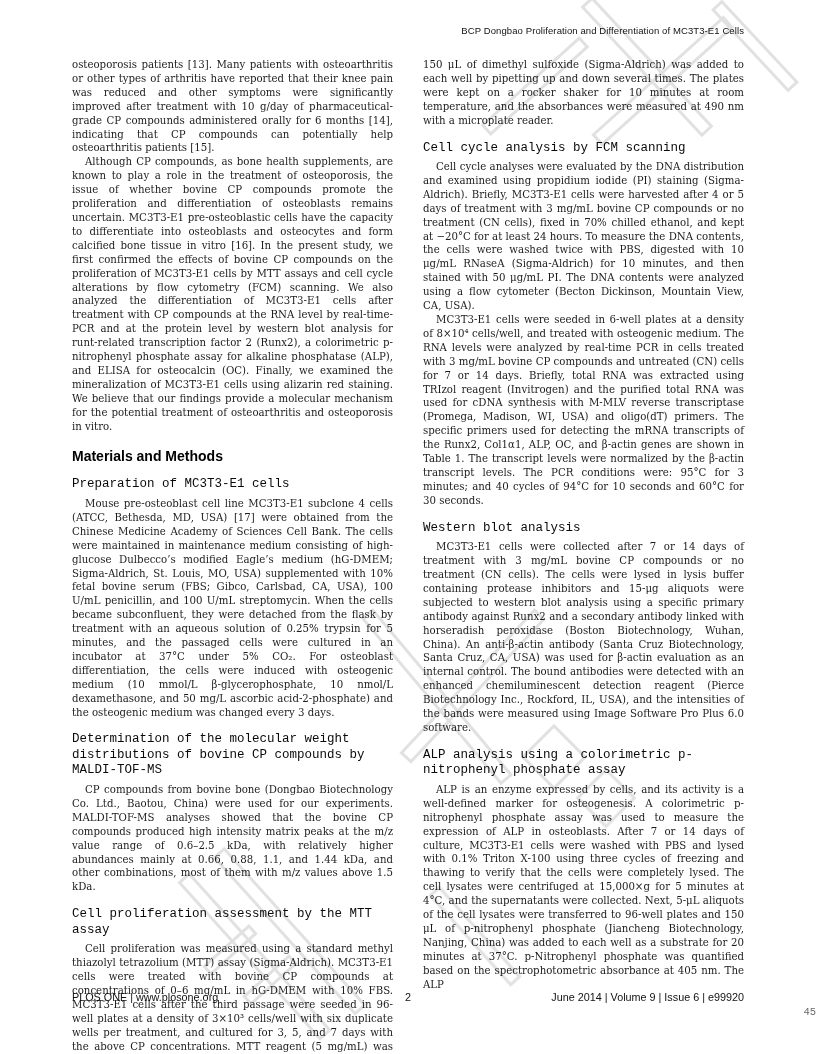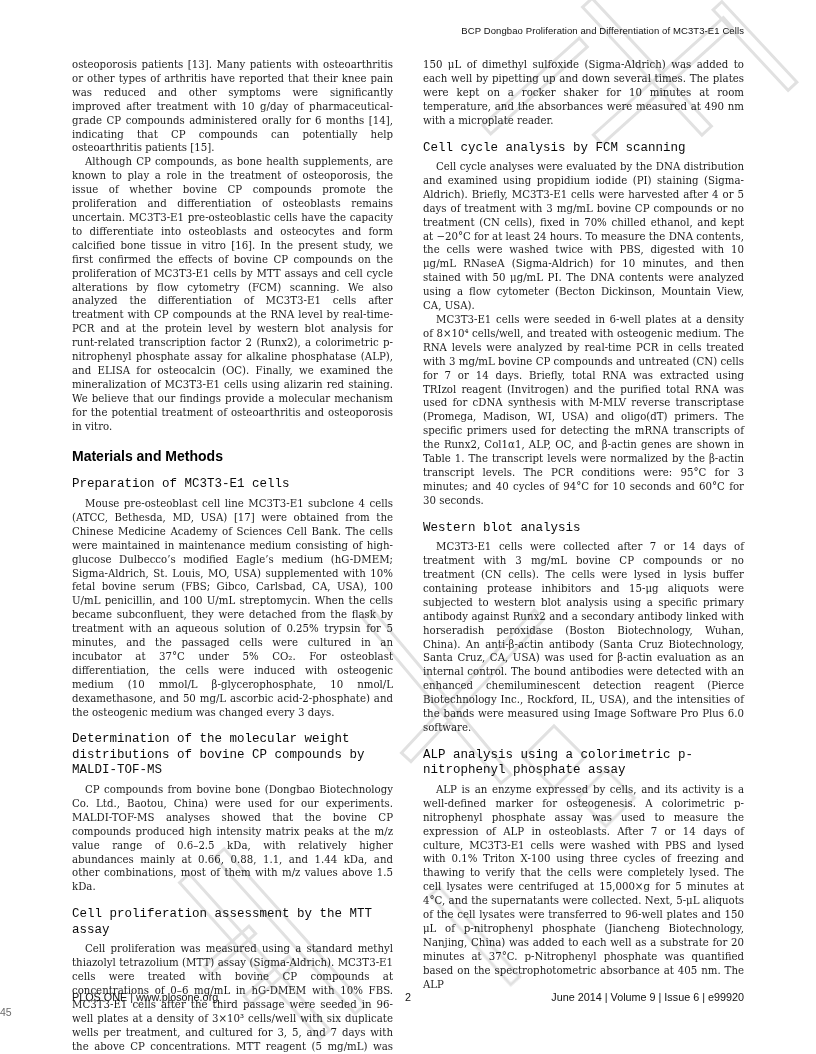--- a/index.html
+++ b/index.html
@@ -74,22 +74,22 @@
   .footer .center-cell {
     position: absolute;
     left: 0; right: 0;
     text-align: center;
   }
   .stamp {
     position: absolute;
     top: 1006px;
     left: 0;
     width: 816px;
-    text-align: left;
-    font-family: Liberation Sans, sans-serif;
+    text-align: right;
+    font-family: Liberation Mono, monospace;
     font-size: 10.5px;
     color: #6b6b6b;
   }
 </style>
 </head>
 <body>
 
 <div class="page">
 
   <svg class="watermark" width="816" height="1054" viewBox="0 0 816 1054" xmlns="http://www.w3.org/2000/svg">

